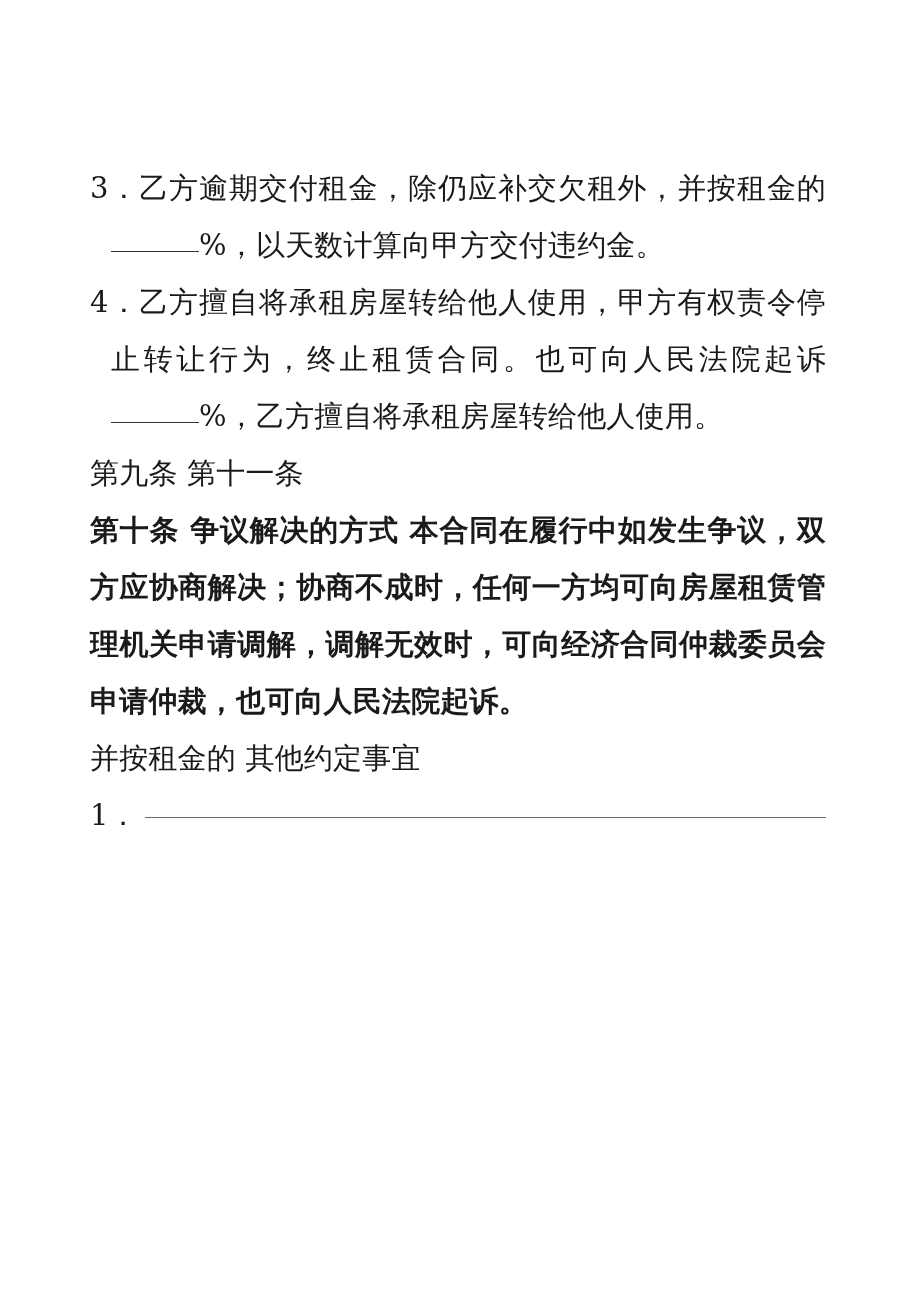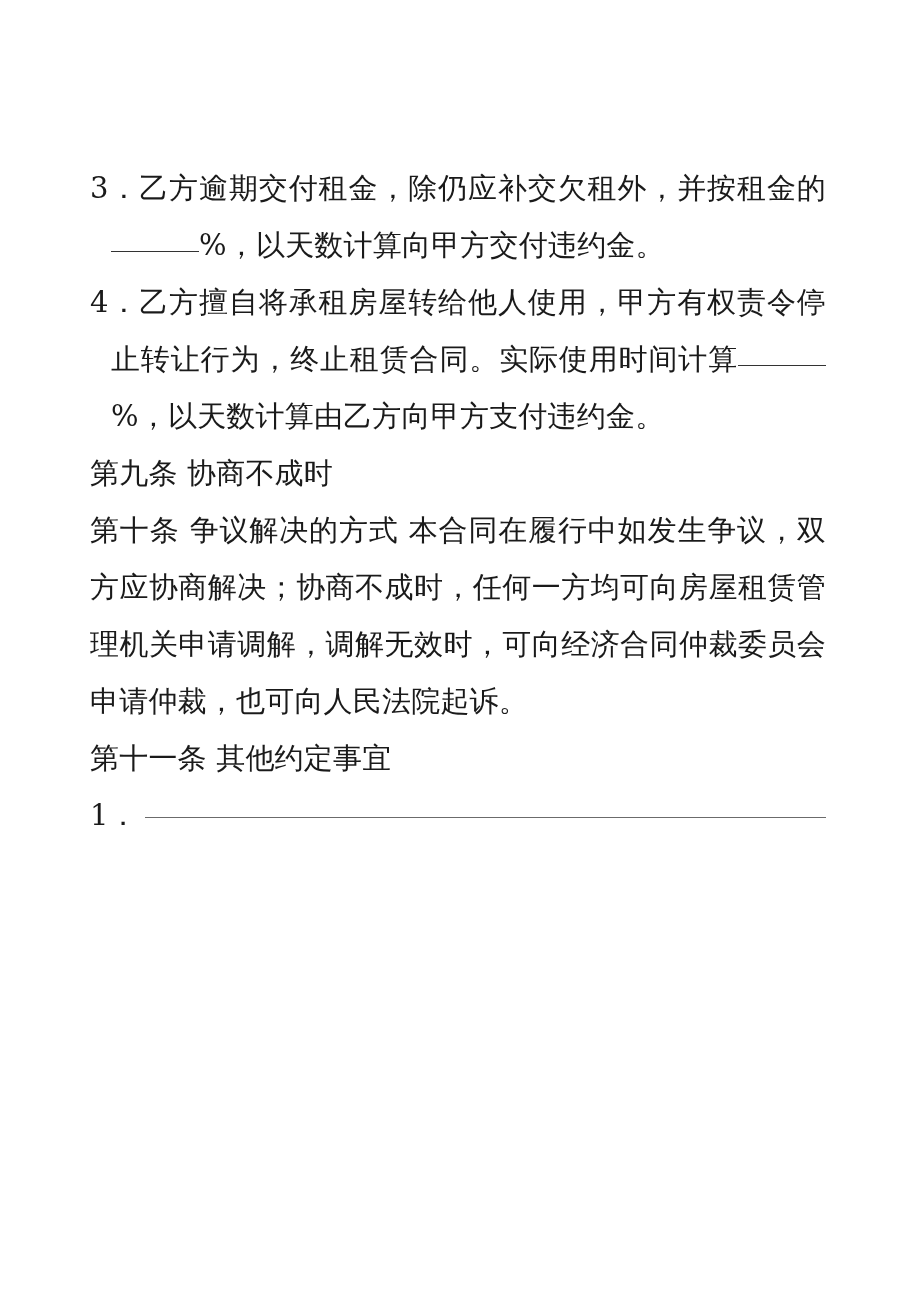--- a/index.html
+++ b/index.html
@@ -39,20 +39,21 @@
   
   .para.hang {
     padding-left: 21px;
     text-indent: -21px;
   }
   .para.heading {
     text-align: left;
   }
   .para.plain {
     text-align: justify;
+    font-weight: bold;
   }
   
   .blank {
     display: inline-block;
     border-bottom: 1.5px solid #333;
     vertical-align: baseline;
     position: relative;
     top: -3px;
   }
   .blank-6 { width: 88px; }
@@ -85,30 +86,30 @@
   }
 </style>
 </head>
 <body>
 
 <div id="page">
   <div id="content">
 
     <p class="para hang"><span>3．</span><span>乙方逾期交付租金，除仍应补交欠租外，并按租金的</span><span class="blank blank-6"></span><span>%，以天数计算向甲方交付违约金。</span></p>
 
-    <p class="para hang"><span>4．</span><span>乙方擅自将承租房屋转给他人使用，甲方有权责令停止转让行为，终止租赁合同。实际使用时间计算</span><span class="blank blank-6"></span><span>%，以天数计算由乙方向甲方支付违约金。</span></p>
+    <p class="para hang"><span>4．</span><span>乙方擅自将承租房屋转给他人使用，甲方有权责令停止转让行为，终止租赁合同。也可向人民法院起诉</span><span class="blank blank-6"></span><span>%，乙方擅自将承租房屋转给他人使用。</span></p>
 
 
-    <p class="para heading">第九条  协商不成时</p>
+    <p class="para heading">第九条  第十一条</p>
 
 
 
     <p class="para plain">第十条  争议解决的方式  本合同在履行中如发生争议，双方应协商解决；协商不成时，任何一方均可向房屋租赁管理机关申请调解，调解无效时，可向经济合同仲裁委员会申请仲裁，也可向人民法院起诉。</p>
 
-    <p class="para heading">第十一条  其他约定事宜</p>
+    <p class="para heading">并按租金的  其他约定事宜</p>
 
     <div class="fill-row">
       <span class="fill-num">1．</span>
       <span class="fill-rule"></span>
     </div>
 
     <div class="short-rule-line">
       
     </div>
 

